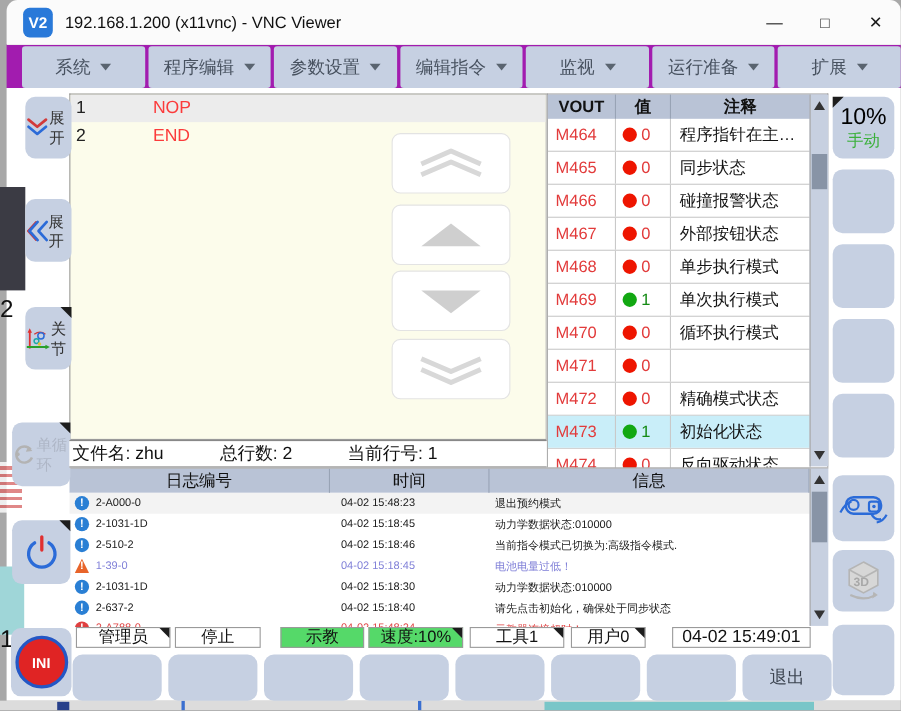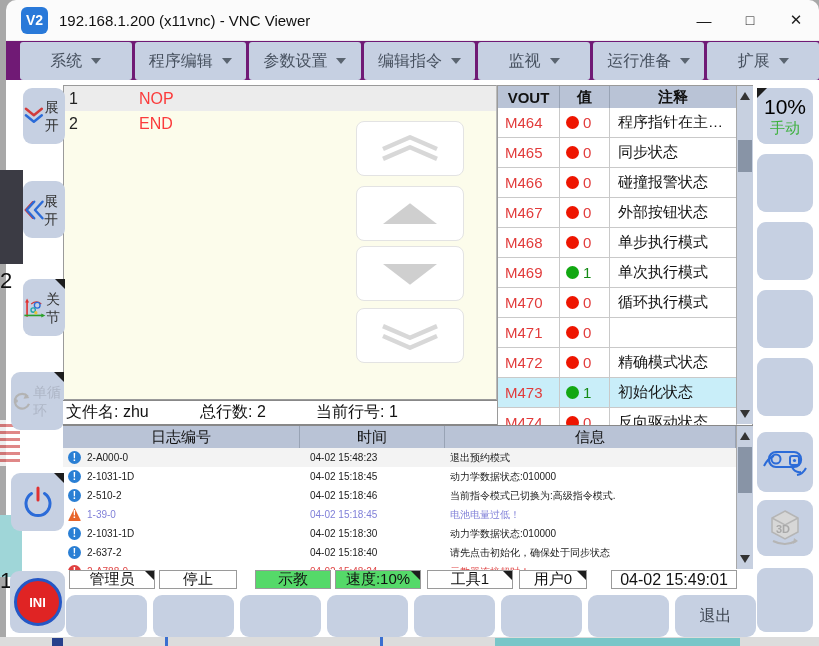--- a/index.html
+++ b/index.html
@@ -13,21 +13,21 @@
   .vnc-logo{width:27px;height:27px;background:#2979d9;border-radius:6px;color:#fff;
             font-weight:bold;font-size:14px;display:flex;align-items:center;justify-content:center;
             margin:0 11px 0 15px;}
   .vnc-title{font-size:15px;color:#101010;}
   .wctrls{margin-left:auto;display:flex;height:100%;}
   .wctrl{width:46px;height:100%;display:flex;align-items:center;justify-content:center;
          font-size:15px;color:#1a1a1a;cursor:default;}
   .wctrl.max{font-size:14px;}
 
   
-  .menubar{position:absolute;left:6px;top:40px;right:0;height:40px;background:#701a75;
+  .menubar{position:absolute;left:6px;top:40px;right:0;height:40px;background:#a21caf;
            display:flex;gap:3px;padding-left:14px;box-sizing:border-box;z-index:9;}
   .menu-btn{flex:1;background:#c6d0e2;display:flex;align-items:center;justify-content:center;
             gap:9px;font-size:16px;color:#47515f;border-radius:3px;margin-top:2px;}
   .caret{width:0;height:0;border-left:5px solid transparent;border-right:5px solid transparent;
          border-top:6px solid #5a6470;}
 
   
   .appbg{position:absolute;left:6px;top:80px;right:0;height:557px;background:#ffffff;z-index:1;}
   .frag{position:absolute;z-index:2;}
   .frag-darkblock{left:0;top:170px;width:23px;height:94px;background:#3b3b44;}
@@ -43,21 +43,21 @@
   .frag-tick2{left:380px;top:637px;width:3px;height:9px;background:#3a6fd0;}
 
   
   .sbtn{position:absolute;background:#c6d0e2;border-radius:9px;z-index:4;display:flex;
         align-items:center;justify-content:center;cursor:default;}
   .sbtn .slabel{font-size:14px;color:#333;margin-top:2px;}
   .sbtn.disabled .slabel{color:#aeb6c6;}
   .sb1{left:23px;top:88px;width:42px;height:56px;}
   .sb2{left:23px;top:181px;width:42px;height:57px;}
   .sb3{left:23px;top:279px;width:42px;height:57px;}
-  .sb4{left:11px;top:372px;width:53px;height:58px;justify-content:center;}
+  .sb4{left:11px;top:384px;width:53px;height:58px;justify-content:center;}
   .sb5{left:11px;top:473px;width:53px;height:58px;}
   .sb6{left:10px;top:571px;width:55px;height:62px;}
   .ini-circle{width:42px;height:42px;border-radius:50%;background:#e02424;border:3px solid #2457c5;
               color:#fff;font-weight:bold;font-size:13px;display:flex;align-items:center;justify-content:center;}
   .corner-tr::after{content:"";position:absolute;top:0;right:0;
                     border-top:10px solid #1d1d1d;border-left:10px solid transparent;}
   .corner-tl::before{content:"";position:absolute;top:0;left:0;
                      border-top:10px solid #1d1d1d;border-right:10px solid transparent;}
 
   

